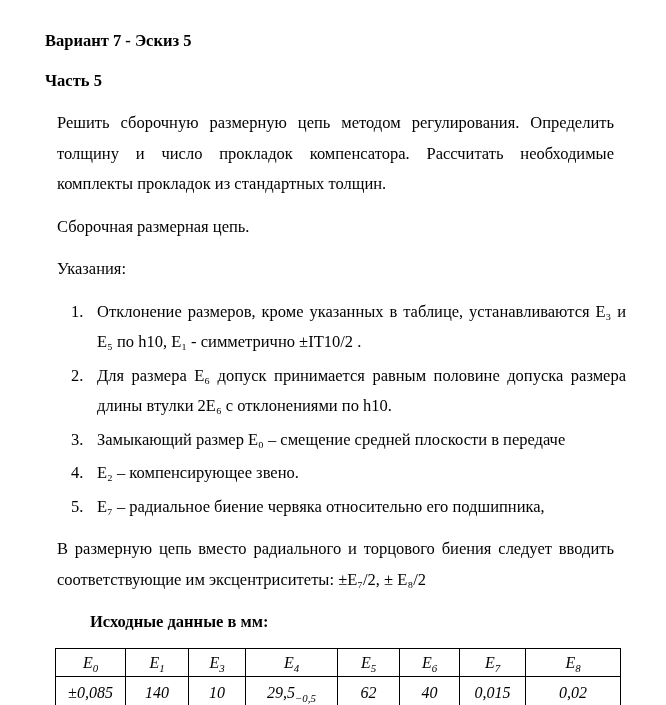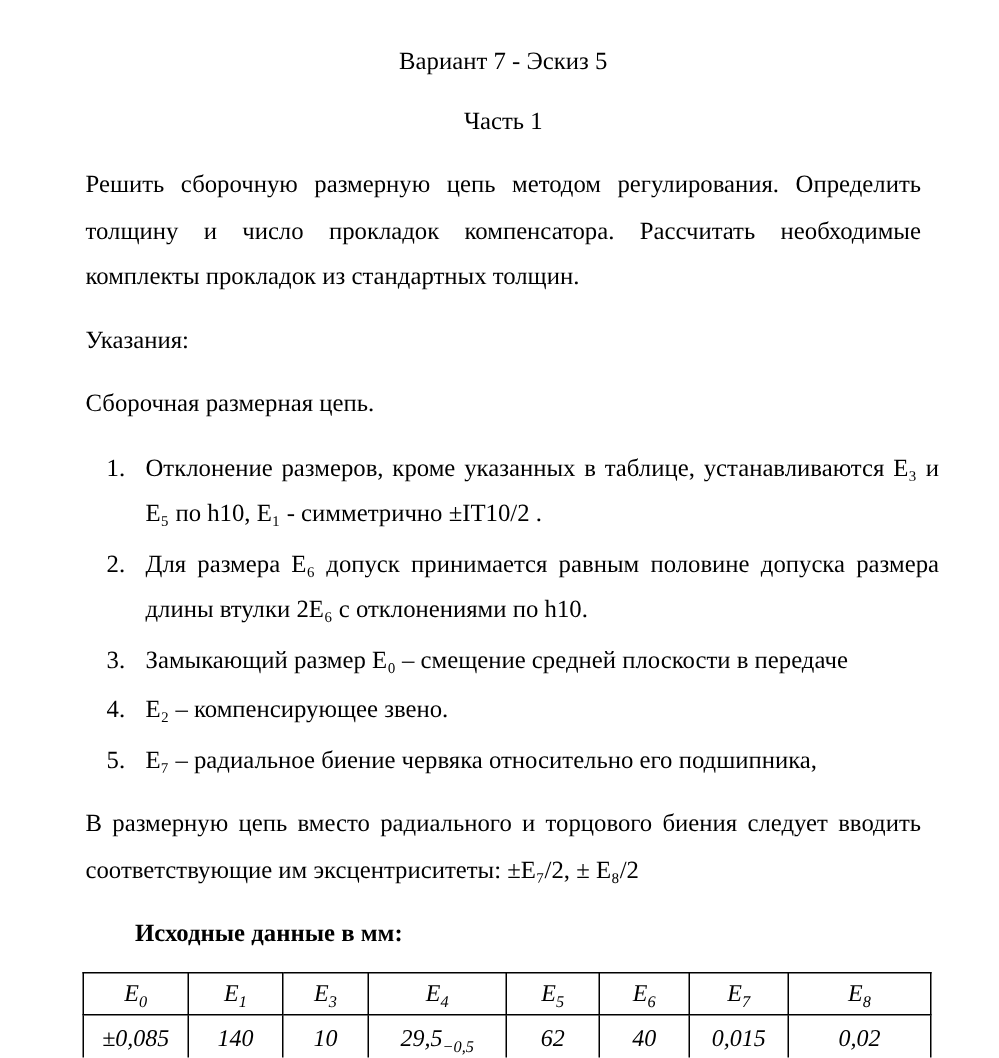--- a/index.html
+++ b/index.html
@@ -16,23 +16,23 @@
   }
   .page {
     box-sizing: border-box;
     width: 666px;
     height: 705px;
     padding: 26px 40px 0 45px;
     font-size: 16.5px;
     line-height: 1.85;
   }
   .title, .subtitle {
-    text-align: center;
+    text-align: left;
     font-size: 16.5px;
-    font-weight: normal;
+    font-weight: bold;
     margin: 0 0 9px 0;
   }
   .para {
     margin: 12px;
   }
   .justify {
     text-align: justify;
   }
   ol.notes {
     list-style: none;
@@ -90,27 +90,27 @@
   .c5 { width: 60px; }
   .c6 { width: 66px; }
   .c7 { width: 95px; }
 </style>
 </head>
 <body>
 
 <div class="page">
 
   <h1 class="title">Вариант 7 - Эскиз 5</h1>
-  <h2 class="subtitle">Часть 1</h2>
+  <h2 class="subtitle">Часть 5</h2>
 
   <p class="para justify">Решить сборочную размерную цепь методом регулирования. Определить толщину и число прокладок компенсатора. Рассчитать необходимые комплекты прокладок из стандартных толщин.</p>
 
+  <p class="para">Сборочная размерная цепь.</p>
+
   <p class="para">Указания:</p>
-
-  <p class="para">Сборочная размерная цепь.</p>
 
   <ol class="notes">
     <li>
       <span class="num">1.</span>
       <span>Отклонение размеров, кроме указанных в таблице, устанавливаются E₃ и E₅ по h10, E₁ - симметрично ±IT10/2 .</span>
     </li>
     <li>
       <span class="num">2.</span>
       <span>Для размера E₆ допуск принимается равным половине допуска размера длины втулки 2E₆ с отклонениями по h10.</span>
     </li>

